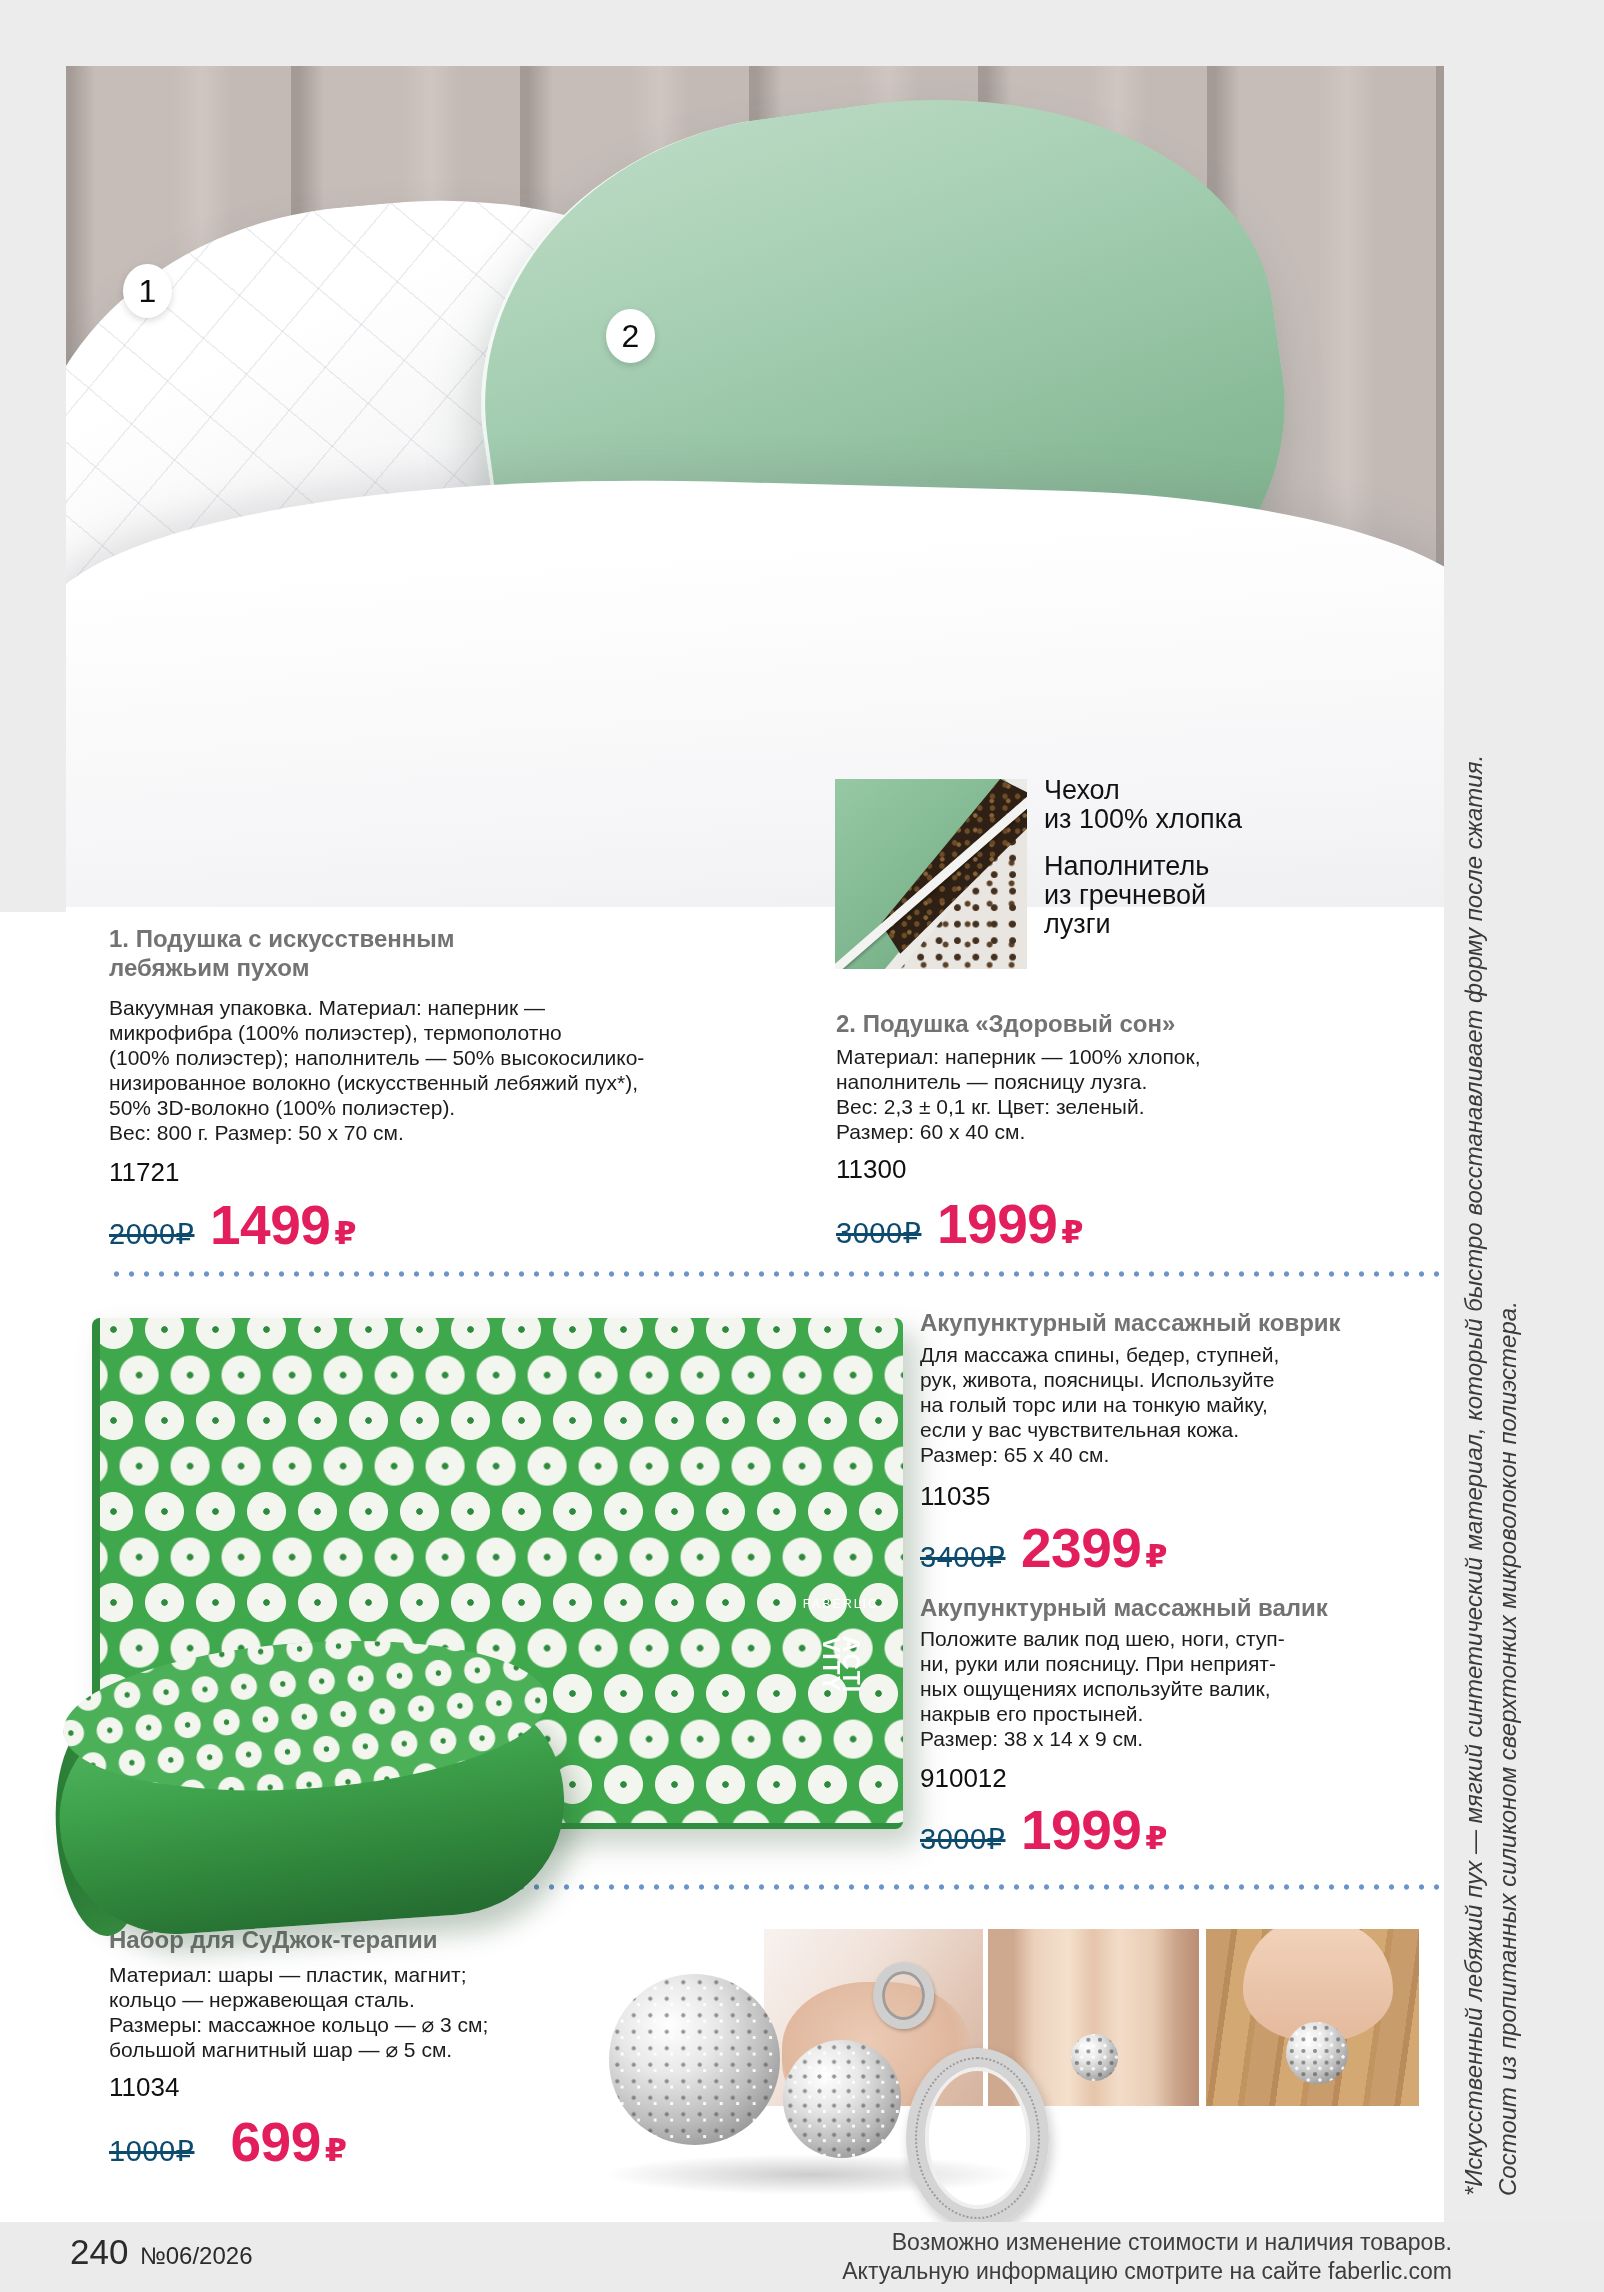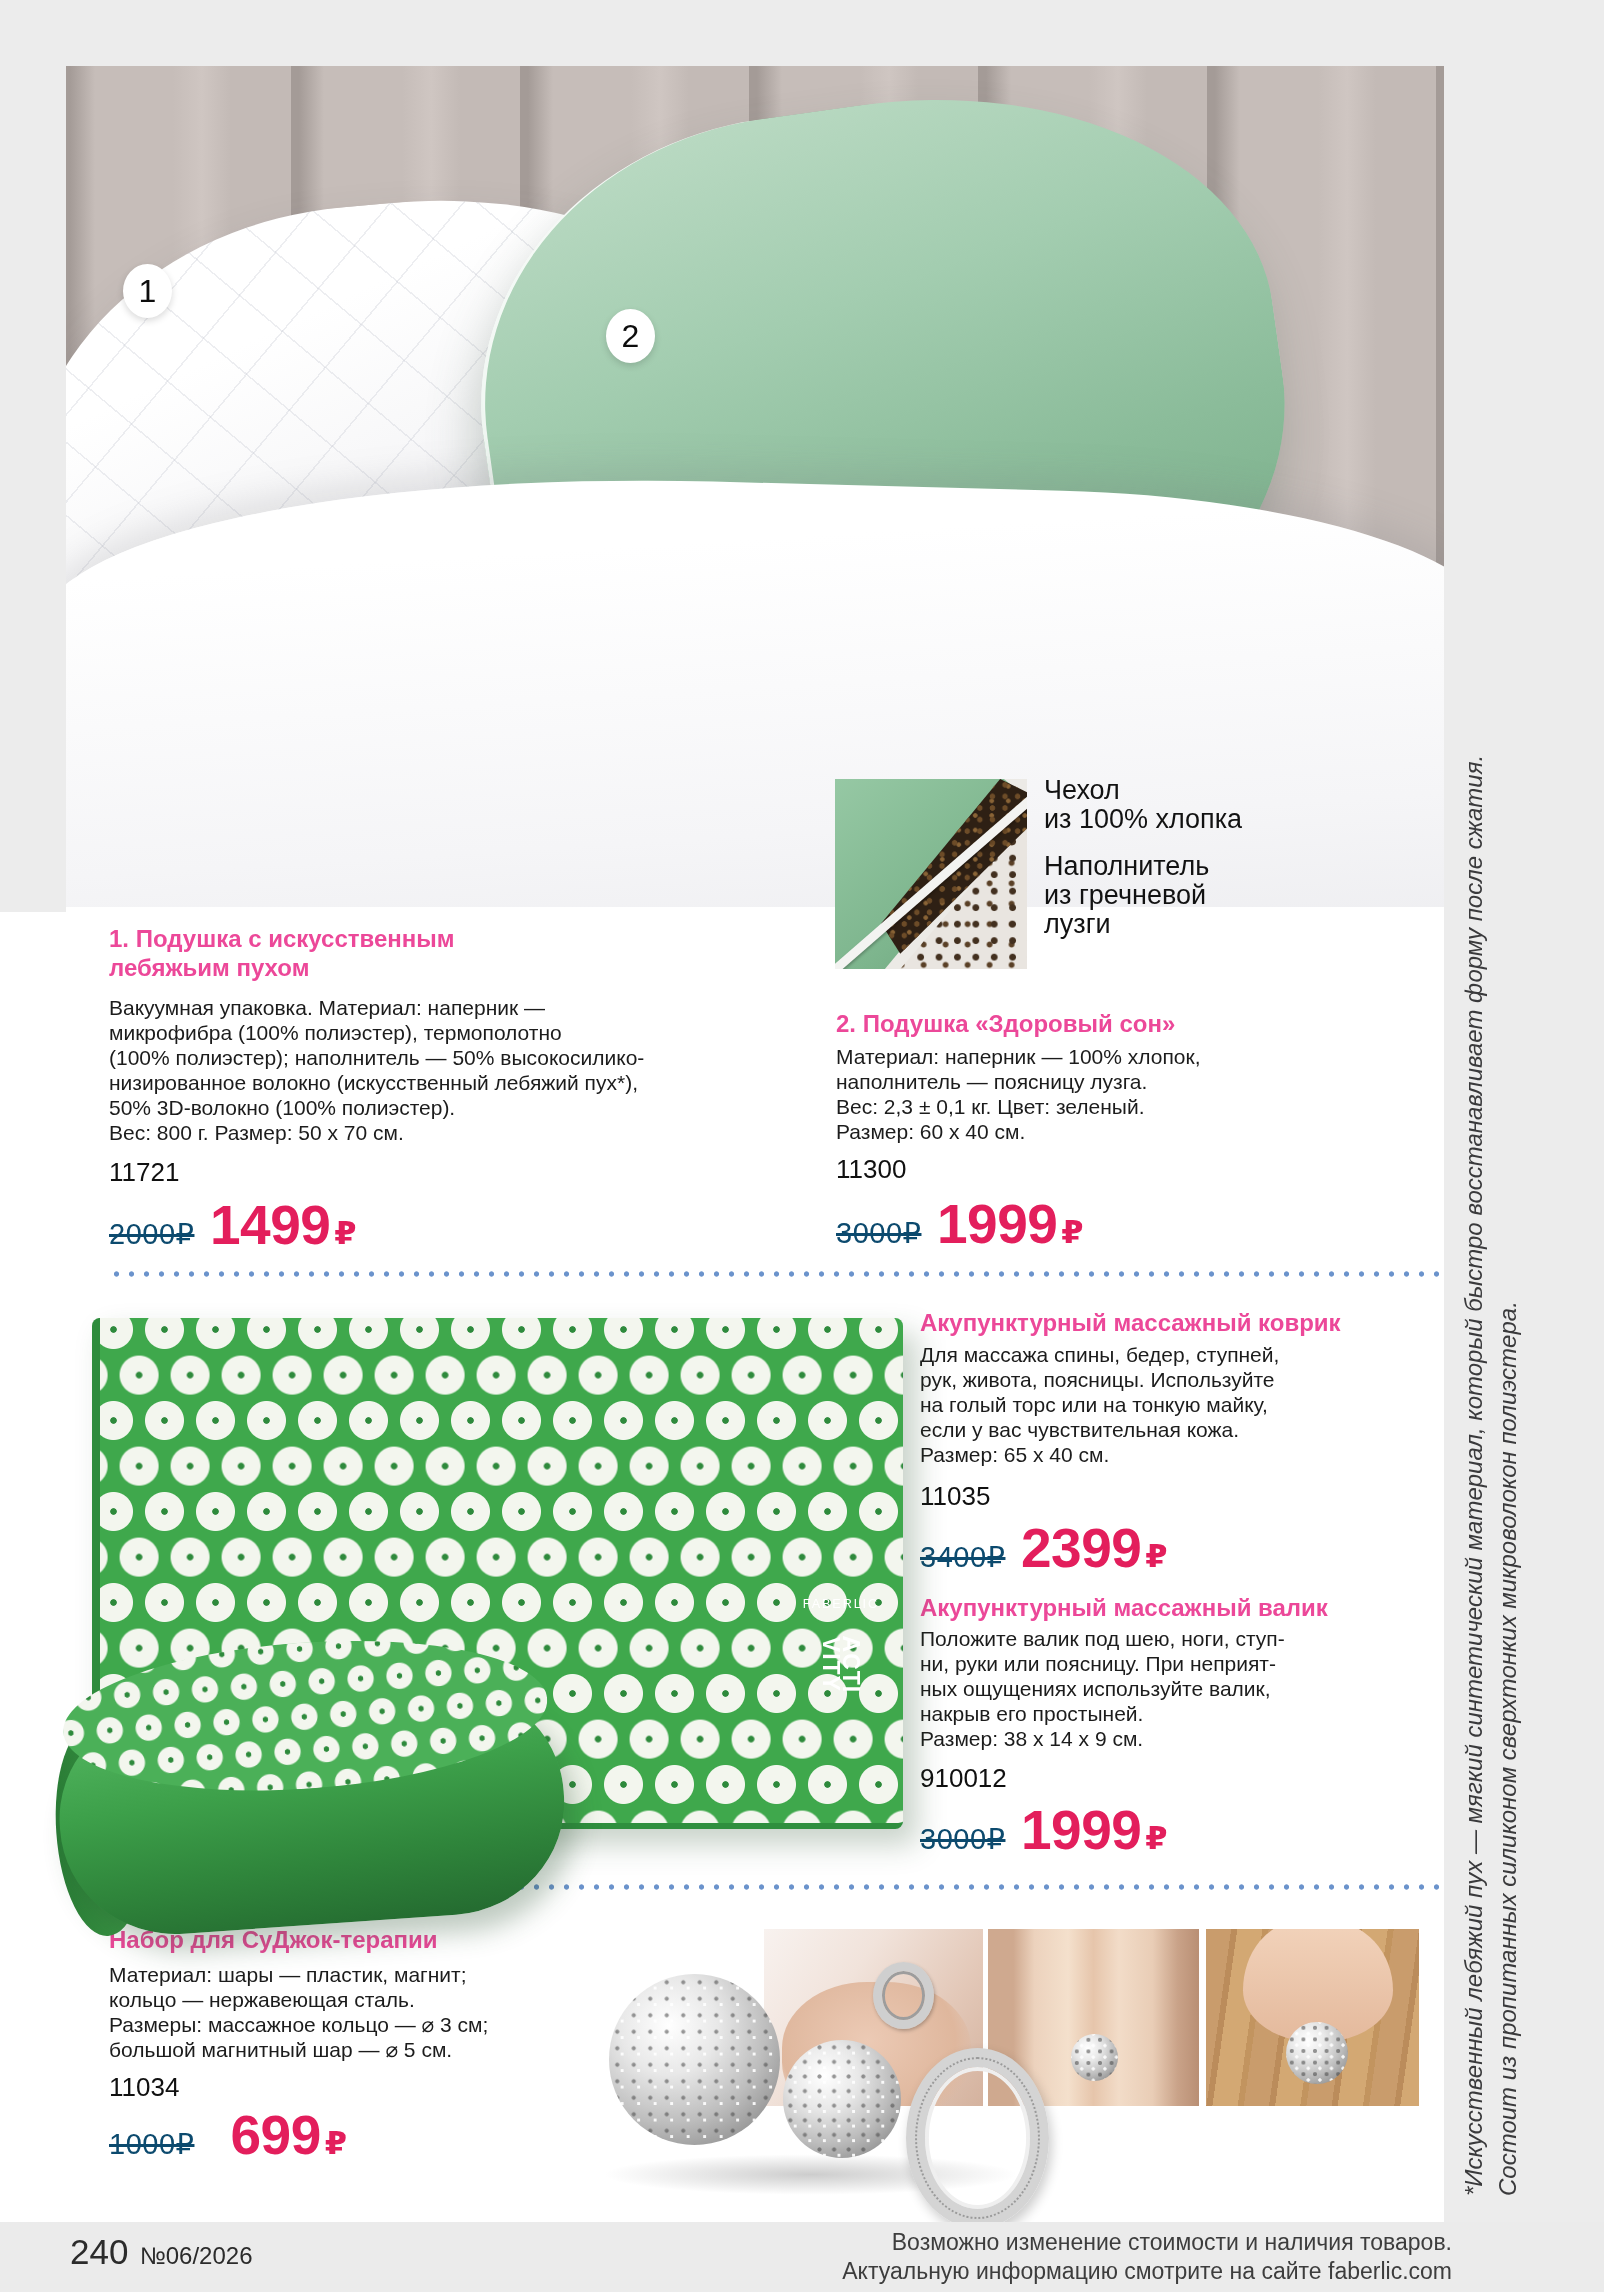--- a/index.html
+++ b/index.html
@@ -55,38 +55,38 @@
     clip-path:polygon(86% 0,100% 7%,100% 26%,34% 92%,24% 76%);}
   .inset-zipper{position:absolute;left:-30%;top:54%;width:160%;height:8.7px;background:#f3f3f1;
     transform:rotate(-41deg);box-shadow:0 1.9px 2.9px rgba(0,0,0,.25);}
 
   
   .caption{font-size:27px;line-height:29px;color:#121212;}
   .caption-cover{left:1044px;top:776px;}
   .caption-filler{left:1044px;top:852px;}
 
   
-  .pname{font-weight:700;font-size:24px;line-height:29px;color:#ec4899;}
+  .pname{font-weight:700;font-size:24px;line-height:29px;color:#737373;}
   .pdesc{font-size:21px;line-height:25px;color:#1c1c1c;}
   .particle{font-size:26px;line-height:29px;color:#101010;}
   .price-row{display:flex;align-items:baseline;gap:15.5px;}
   .old-price{font-size:29px;color:#0c4a6e;text-decoration:line-through;text-decoration-thickness:3.4px;letter-spacing:0.5px;}
   .new-price{color:#e31e5c;font-weight:800;}
   .np-val{font-size:55px;letter-spacing:-0.5px;}
   .np-rub{font-size:32px;margin-left:3.9px;}
   .p0{left:109px;top:924px;width:767px;}
   .p0 .pdesc{margin-top:12.6px;} .p0 .particle{margin-top:13.6px;} .p0 .price-row{margin-top:5.8px;}
   .p1{left:836px;top:1009px;width:582px;}
   .p1 .pdesc{margin-top:5.8px;} .p1 .particle{margin-top:11.6px;} .p1 .price-row{margin-top:7.8px;}
   .p2{left:920px;top:1308px;width:524px;}
   .p2 .pdesc{margin-top:4.9px;} .p2 .particle{margin-top:15.5px;} .p2 .price-row{margin-top:4.9px;}
   .p3{left:920px;top:1593px;width:524px;}
   .p3 .pdesc{margin-top:3.9px;} .p3 .particle{margin-top:13.6px;} .p3 .price-row{margin-top:4.9px;}
   .p4{left:109px;top:1925px;width:621px;}
-  .p4 .pdesc{margin-top:7.8px;} .p4 .particle{margin-top:11.6px;} .p4 .price-row{margin-top:1px;gap:36px;}
+  .p4 .pdesc{margin-top:7.8px;} .p4 .particle{margin-top:11.6px;} .p4 .price-row{margin-top:8px;gap:36px;}
 
   
   .dots{height:5.8px;width:1333px;left:109px;z-index:1;
     background-image:radial-gradient(circle,#6b93cc 0 2.2px,transparent 2.9px);
     background-size:15px 5.8px;background-repeat:repeat-x;}
   .dots1{top:1271px;}
   .dots2{top:1884px;}
 
   
   .mat{left:92px;top:1318px;width:803px;height:505px;border-radius:7.8px;z-index:1;

